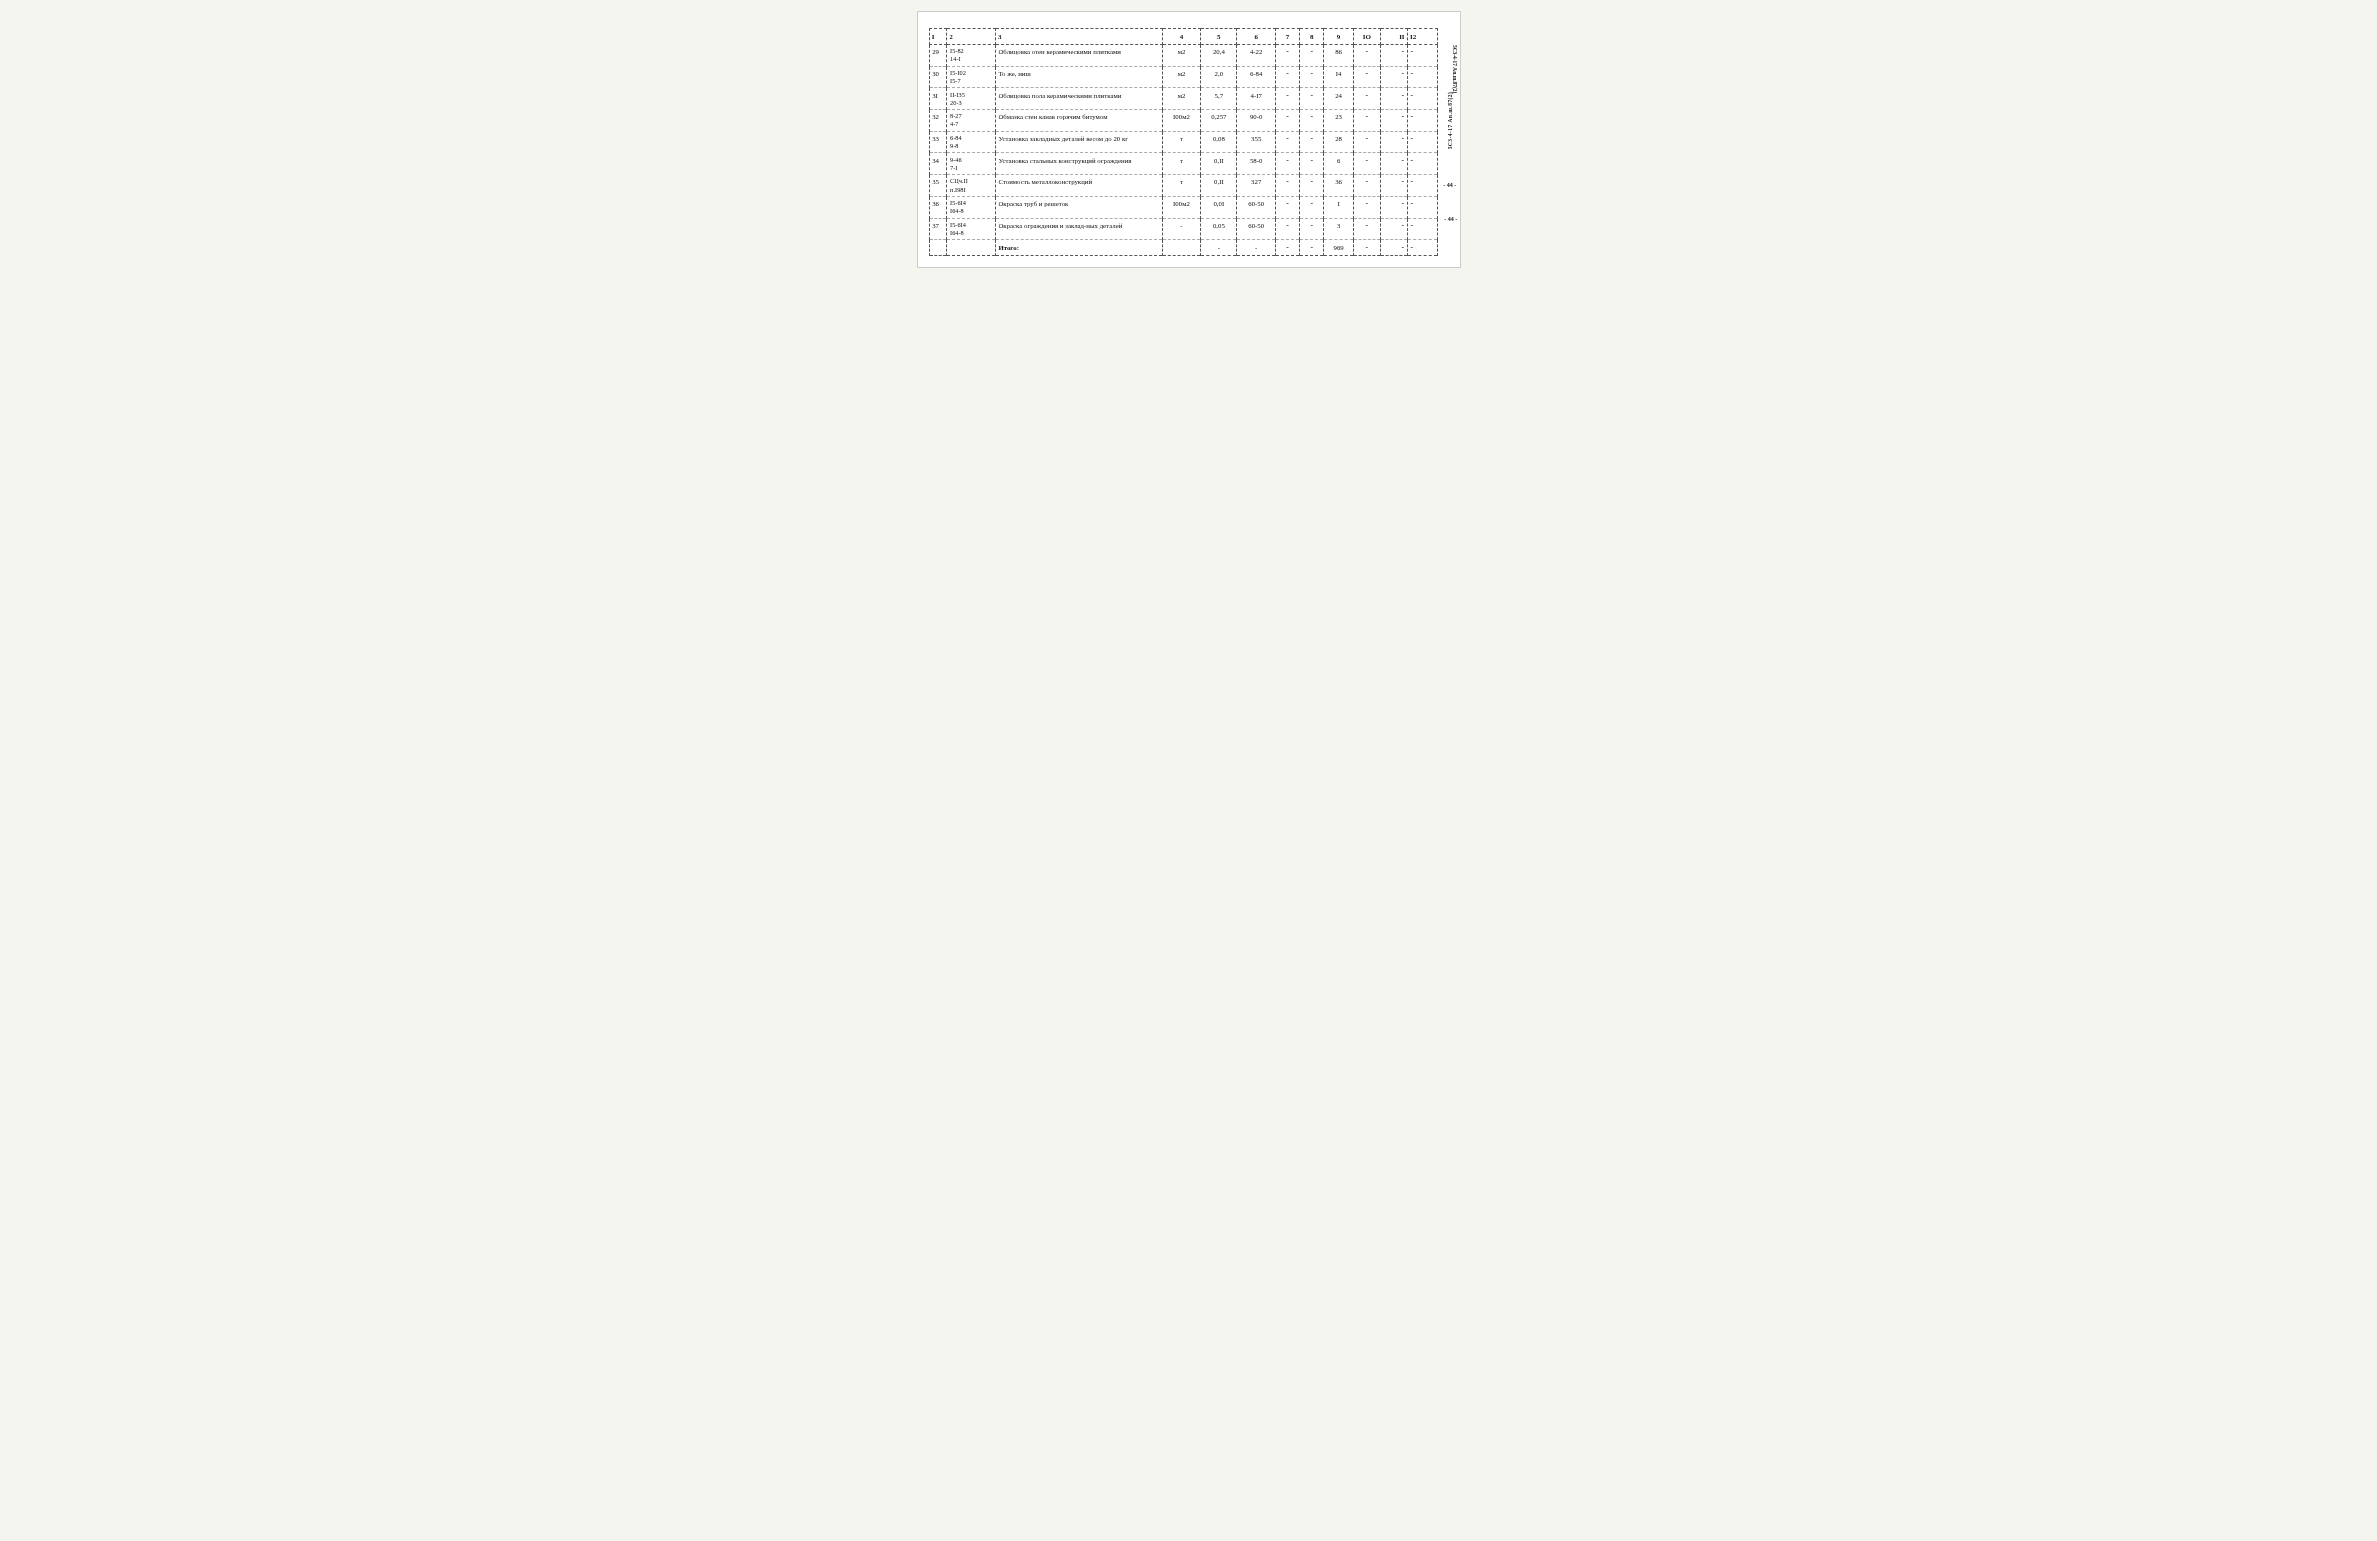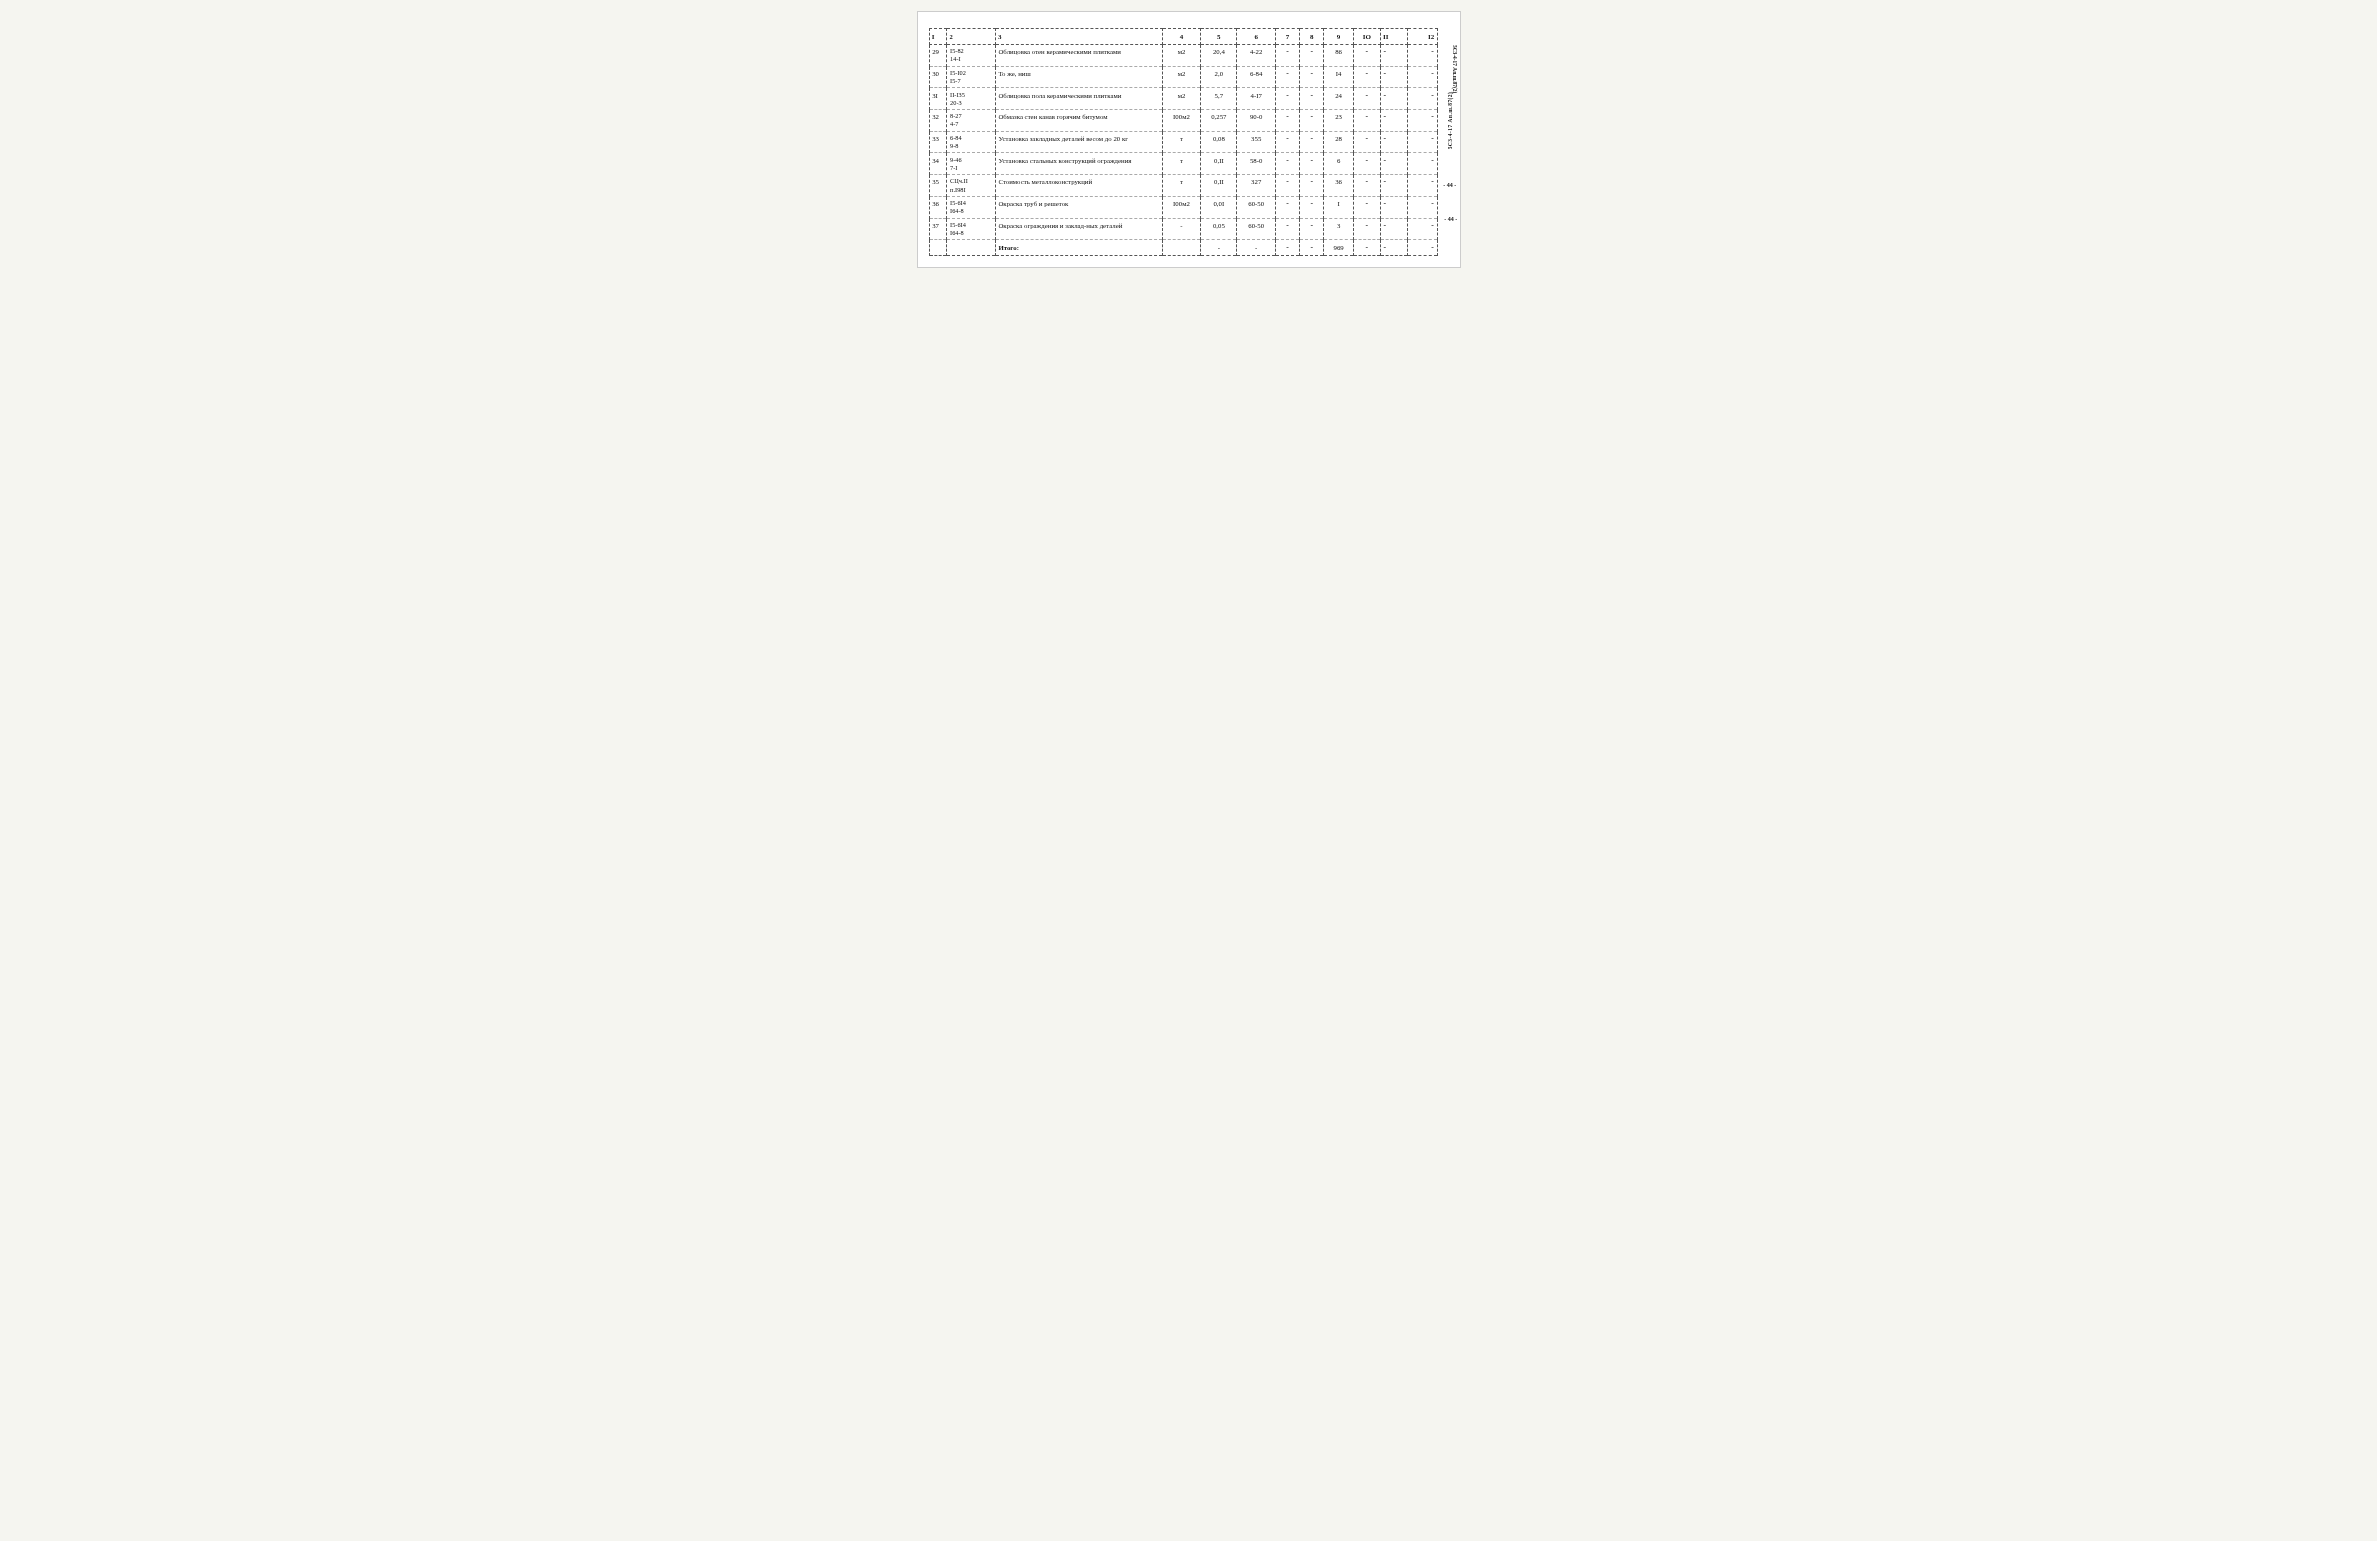--- a/index.html
+++ b/index.html
@@ -68,22 +68,22 @@
     .col-num { width: 16.3px; text-align: left; }
     .col-code { width: 44px; text-align: left; font-size: 6.5px; }
     .col-desc { width: 152px; text-align: left; }
     .col-4 { width: 35px; text-align: center; }
     .col-5 { width: 33px; text-align: center; }
     .col-6 { width: 35px; text-align: center; }
     .col-7 { width: 22px; text-align: center; }
     .col-8 { width: 22px; text-align: center; }
     .col-9 { width: 27px; text-align: center; }
     .col-10 { width: 24.5px; text-align: center; margin-left: 36px; }
-    .col-11 { width: 24.5px; text-align: left; }
-    .col-12 { width: 27px; text-align: right; }
+    .col-11 { width: 24.5px; text-align: right; }
+    .col-12 { width: 27px; text-align: left; }
     .dash { font-size: 7.6px; }
     .code-block { font-size: 6.3px; line-height: 1.3; }
   </style>
 </head>
 <body>
 
 <div class="page-wrapper">
   <div class="side-label-top" style="writing-mode:vertical-rl; text-orientation:mixed; right:1.1px; top:33px; position:absolute; font-size:5.4px; font-weight:bold; line-height:1.2;">5С3-4-17
 Ап.ш.87(2)</div>
   <div class="side-label-bottom" style="position:absolute; right:2.2px; bottom:44px; font-size:6px; font-weight:bold;">- 44 -</div>

